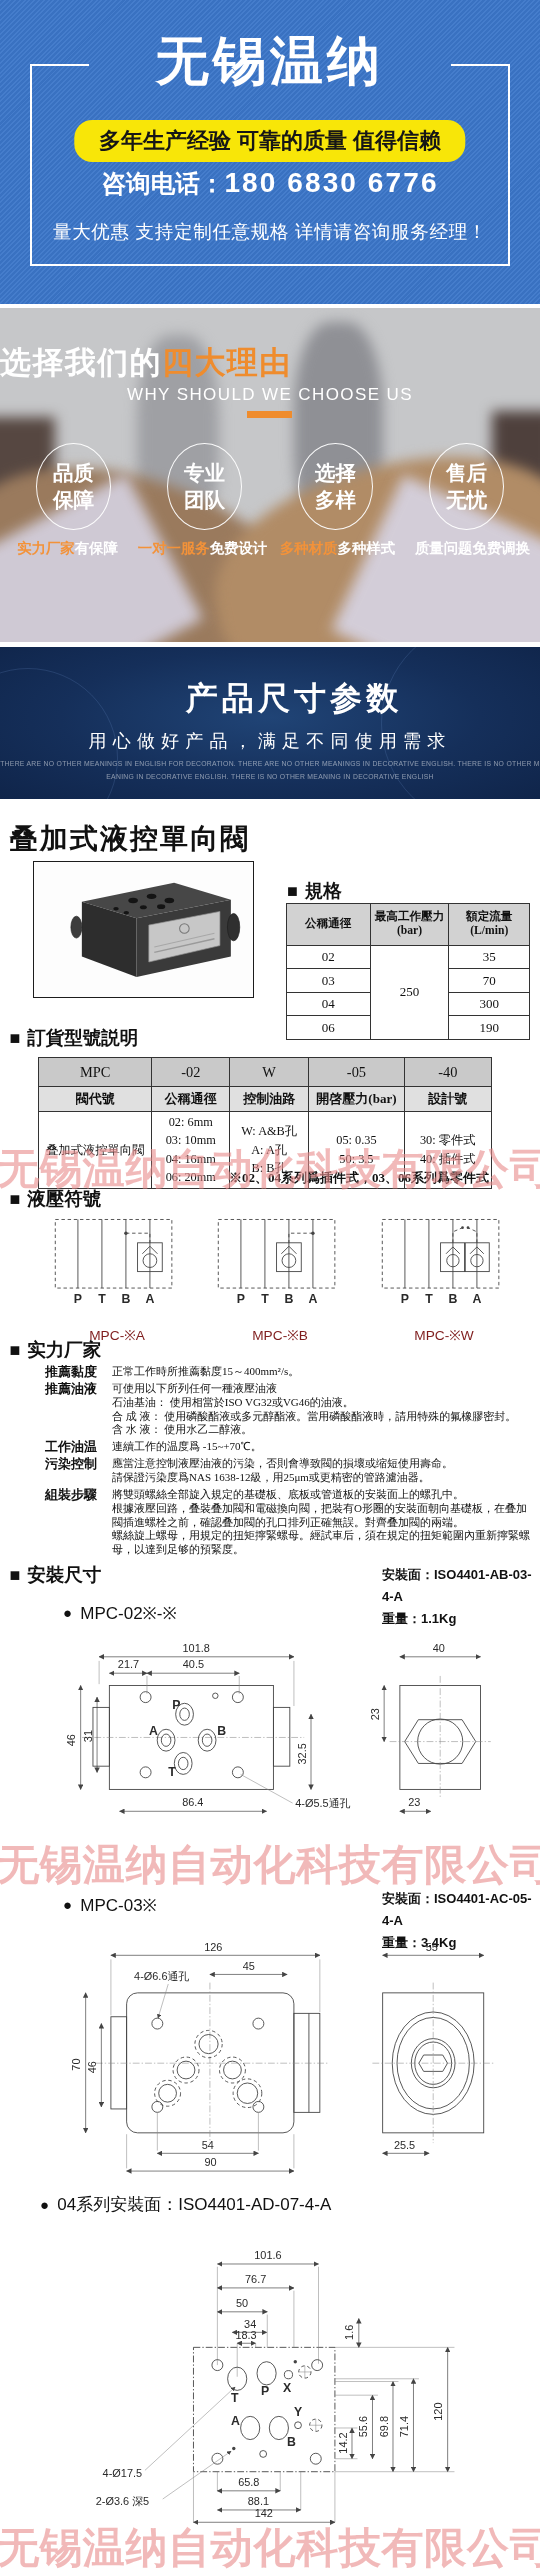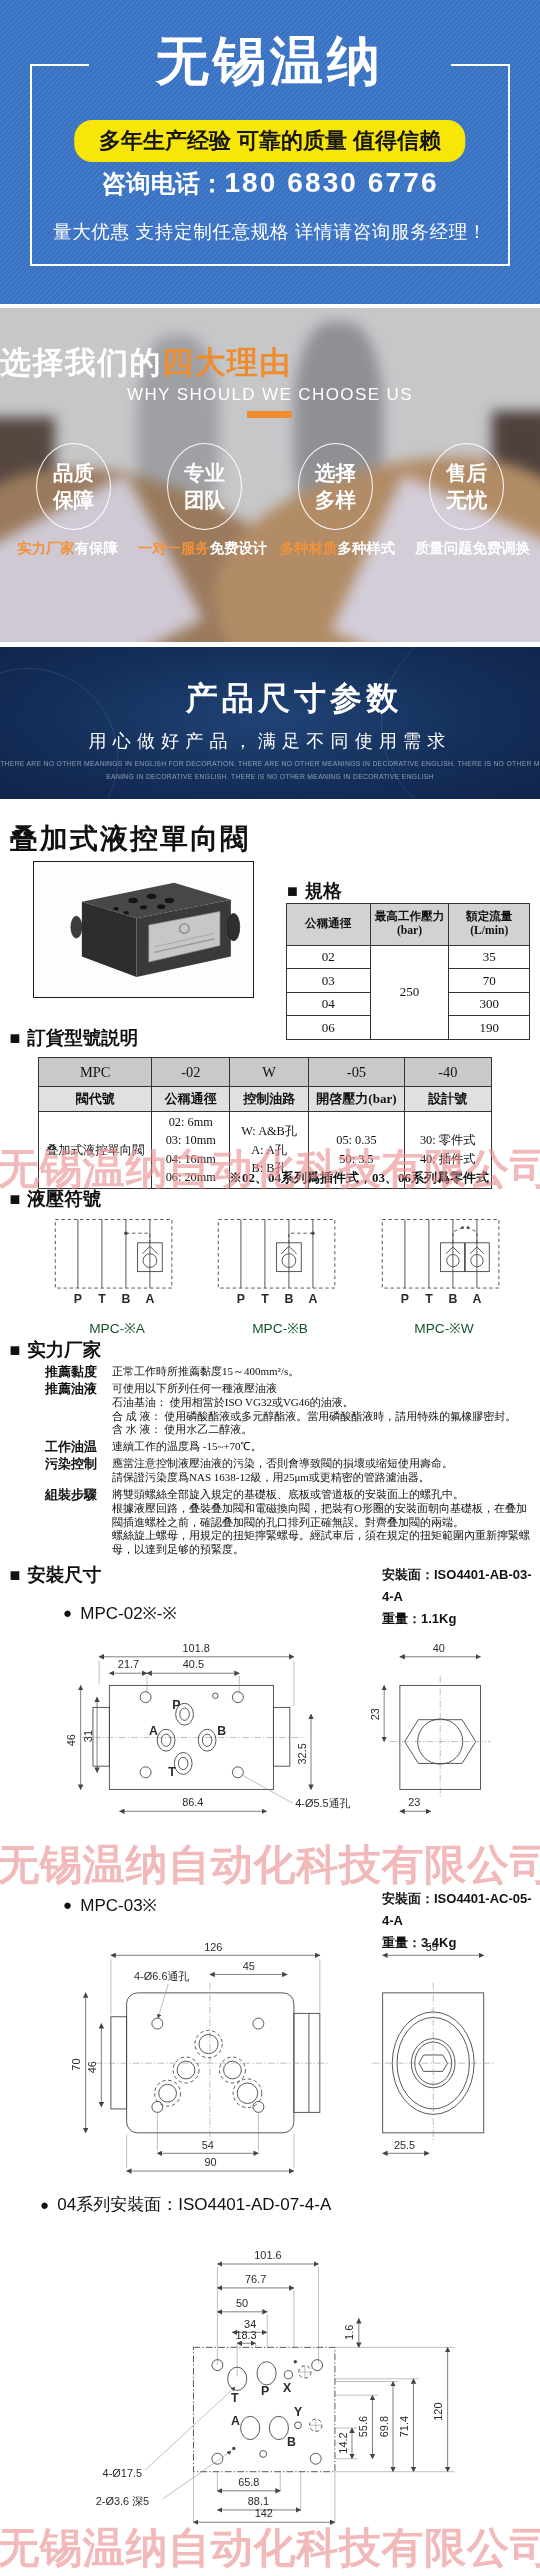--- a/index.html
+++ b/index.html
@@ -67,21 +67,21 @@
   .r2 td{background:#e0e0e0;height:22px;font-size:13px;font-weight:700;}
   .r3 td{background:#fff;height:66px;font-size:12.3px;line-height:1.5;}
   .ord .c1{width:115px;} .ord .c2{width:77px;} .ord .c3{width:79px;} .ord .c4{width:96px;} .ord .c5{width:88px;}
   .ordnote{top:370px;right:51px;font-size:13px;font-weight:700;font-family:"Liberation Serif",serif;}
 
   .wm{left:-2.7px;width:554px;font-size:42px;font-weight:700;color:#e98c8c;opacity:.6;
       white-space:nowrap;overflow:hidden;letter-spacing:0.7px;z-index:5;pointer-events:none;}
 
   .figrow{top:415px;left:0;right:0;}
   .fig{position:absolute;width:150px;text-align:center;}
-  .fig .lab{font-size:13.7px;color:#14532d;margin-top:6px;}
+  .fig .lab{font-size:13.7px;color:#7f1d1d;margin-top:13px;}
   svg .dln{stroke:#444;stroke-width:1.3;fill:none;}
   svg .dim{stroke:#444;stroke-width:1;fill:none;}
   svg .ext{stroke:#888;stroke-width:.8;fill:none;}
   svg .ds{stroke-dasharray:5 4;}
   svg .dd{stroke-dasharray:10 3 2 3;}
   svg text{fill:#2a2a2a;font-size:16px;font-family:"Liberation Sans",sans-serif;}
   svg .pt{font-size:18px;font-weight:700;}
 
   .usage{left:45px;top:566px;width:486px;font-family:"Liberation Serif",serif;}
   .urow{display:flex;margin-bottom:3.4px;}

